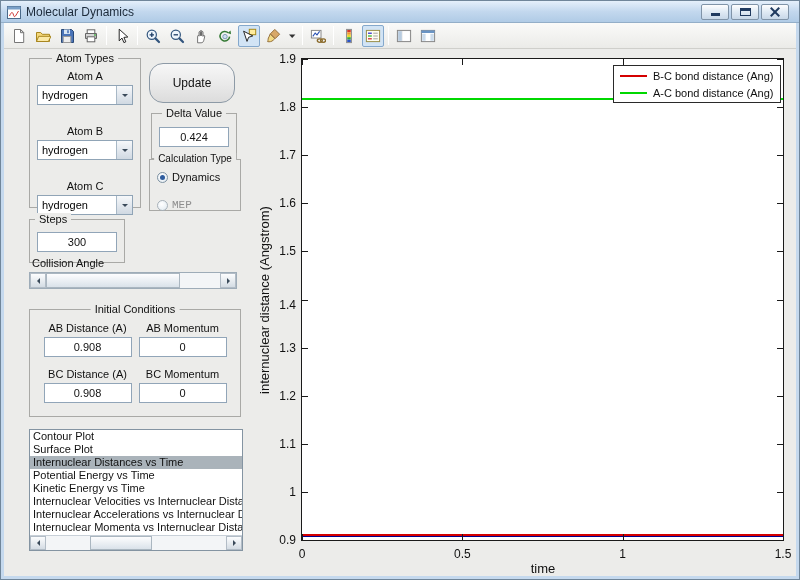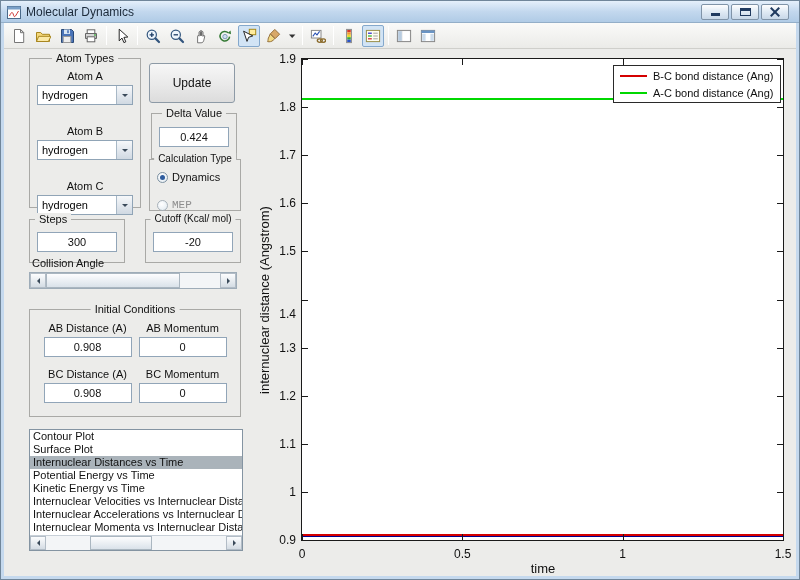--- a/index.html
+++ b/index.html
@@ -40,21 +40,21 @@
   .gcol{display:flex;flex-direction:column;align-items:center;padding-top:11px;width:100%;}
   .gcol .plabel{margin-bottom:3px;}
   .combo{display:flex;width:96px;height:20px;background:#fff;border:1px solid #90a4b6;margin-bottom:20px;}
   .combo-val{flex:1;font-size:11px;padding:3px 0 0 4px;overflow:hidden;}
   .combo-btn{width:16px;border-left:1px solid #a8b8c6;
              background:linear-gradient(#f6f8fa,#dfe5ec 60%,#d0d9e2);
              display:flex;align-items:center;justify-content:center;}
   .dn{width:0;height:0;border:3.5px solid transparent;border-top-color:#3a4a5a;margin-top:4px;}
   
   .update{position:absolute;font-family:inherit;font-size:12px;color:#111;
-          background:linear-gradient(#f7f7f7,#e9e9e9 55%,#dcdcdc);border:1px solid #8d9aa6;border-radius:3px;}
+          background:linear-gradient(#f7f7f7,#e9e9e9 55%,#dcdcdc);border:1px solid #8d9aa6;border-radius:14px;}
   .tfield{display:block;height:20px;border:1px solid #91a5b8;background:#fff;
           font-family:inherit;font-size:11px;text-align:center;color:#111;}
   
   .radios{align-self:stretch;padding:11px 0 0 7px;display:flex;flex-direction:column;gap:16px;}
   .radio-row{display:flex;align-items:center;gap:4px;}
   .radio{width:11px;height:11px;border:1px solid #7e92a2;border-radius:50%;
          background:radial-gradient(circle at 40% 35%,#fff,#dfe8ef);position:relative;flex:0 0 11px;}
   .radio.sel::after{content:"";position:absolute;left:2px;top:2px;width:5px;height:5px;border-radius:50%;background:#2e5c9e;}
   .rlabel{font-size:11px;color:#111;}
   .radio-row.disabled .rlabel{color:#8e8e8e;font-family:Liberation Mono, monospace;}
@@ -329,24 +329,20 @@
           <span class="rlabel">MEP</span>
         </div>
       </div>
   </div>
 
   <div class="gbox" style="left:28px;top:218px;width:96px;height:44px">
     <span class="gtitle left">Steps</span>
     <input class="tfield" style="width: 80px; margin-top: 12px;" value="300">
   </div>
 
-  <div class="gbox" style="left:144px;top:218px;width:96px;height:44px">
-    <span class="gtitle small">Cutoff (Kcal/ mol)</span>
-    <input class="tfield" style="width: 80px; margin-top: 12px;" value="-20">
-  </div>
 
   <span class="flabel" style="left:31px;top:256px">Collision Angle</span>
   <div class="scrollbar" style="left:28px;top:271px;width:208px;height:17px">
     <div class="sb-btn">
         <i class="tri-l"></i>
       </div>
     <div class="sb-thumb" style="width:134px"></div>
     <div class="sb-track"></div>
     <div class="sb-btn">
         <i class="tri-r"></i>
@@ -418,21 +414,21 @@
       <div class="tickm" style="left: 776px; top: 442.8px; width: 6px; height: 1px;"></div>
       <div class="ytick" style="left: 267px; top: 435.8px; width: 28px;">1.1</div>
       <div class="tickm" style="left: 301px; top: 394.7px; width: 6px; height: 1px;"></div>
       <div class="tickm" style="left: 776px; top: 394.7px; width: 6px; height: 1px;"></div>
       <div class="ytick" style="left: 267px; top: 387.7px; width: 28px;">1.2</div>
       <div class="tickm" style="left: 301px; top: 346.6px; width: 6px; height: 1px;"></div>
       <div class="tickm" style="left: 776px; top: 346.6px; width: 6px; height: 1px;"></div>
       <div class="ytick" style="left: 267px; top: 339.6px; width: 28px;">1.3</div>
       <div class="tickm" style="left: 301px; top: 298.5px; width: 6px; height: 1px;"></div>
       <div class="tickm" style="left: 776px; top: 298.5px; width: 6px; height: 1px;"></div>
-      <div class="ytick" style="left: 267px; top: 306px; width: 28px; padding-left: 9px;">1.4</div>
+      <div class="ytick" style="left: 267px; top: 297px; width: 28px; padding-left: 9px;">1.4</div>
       <div class="tickm" style="left: 301px; top: 250.4px; width: 6px; height: 1px;"></div>
       <div class="tickm" style="left: 776px; top: 250.4px; width: 6px; height: 1px;"></div>
       <div class="ytick" style="left: 267px; top: 243.4px; width: 28px;">1.5</div>
       <div class="tickm" style="left: 301px; top: 202.3px; width: 6px; height: 1px;"></div>
       <div class="tickm" style="left: 776px; top: 202.3px; width: 6px; height: 1px;"></div>
       <div class="ytick" style="left: 267px; top: 195.3px; width: 28px;">1.6</div>
       <div class="tickm" style="left: 301px; top: 154.2px; width: 6px; height: 1px;"></div>
       <div class="tickm" style="left: 776px; top: 154.2px; width: 6px; height: 1px;"></div>
       <div class="ytick" style="left: 267px; top: 147.2px; width: 28px;">1.7</div>
       <div class="tickm" style="left: 301px; top: 106.1px; width: 6px; height: 1px;"></div>

